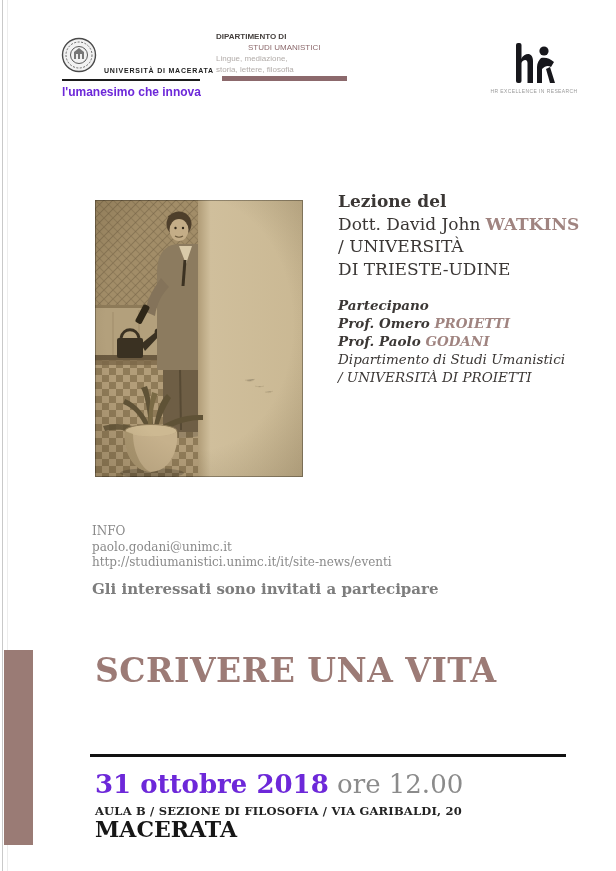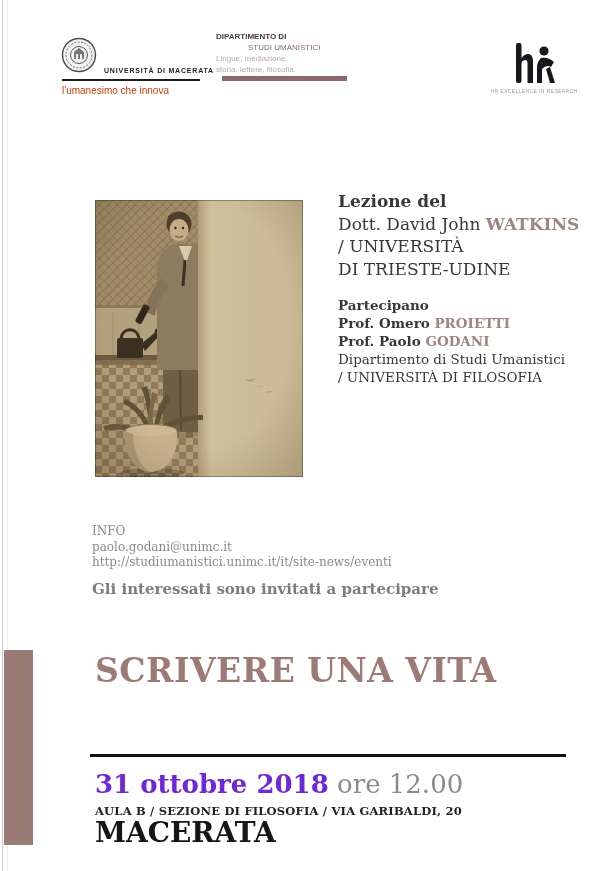--- a/index.html
+++ b/index.html
@@ -11,54 +11,54 @@
   .edge1{left:2px;top:0;width:1px;height:871px;background:#c9c9c9;}
   .edge2{left:7px;top:0;width:1px;height:871px;background:#ededed;}
 
   
   .unimc-word{left:102px;top:40px;font-family:"Liberation Sans",sans-serif;letter-spacing:-1px;line-height:1;}
   .unimc-word .uni{font-size:30px;font-weight:800;color:#111;}
   .unimc-word .mc{font-size:29px;font-weight:400;color:#1b1b1b;}
   .unimc-sub{left:104px;top:67px;font-family:"Liberation Sans",sans-serif;font-size:7px;font-weight:700;
              letter-spacing:.8px;color:#222;}
   .logo-rule{left:62px;top:79px;width:138px;height:2px;background:#1c1c1c;}
-  .tagline{left:62px;top:85px;font-family:"Liberation Sans",sans-serif;font-size:10px;font-weight:400;color:#c2410c;}
+  .tagline{left:62px;top:85px;font-family:"Liberation Sans",sans-serif;font-size:12px;font-weight:700;color:#6d28d9;}
 
   .dept{left:216px;top:31px;font-family:"Liberation Sans",sans-serif;font-size:8px;line-height:11px;}
   .dept .d1{font-weight:700;color:#45403e;}
   .dept .d2{font-weight:400;color:#8c696c;margin-left:32px;}
   .dept .d3,.dept .d4{font-weight:400;color:#b2aca9;}
   .dept-bar{left:222px;top:76px;width:125px;height:5px;background:#8c696c;}
 
   .hr-caption{left:490px;top:88px;width:88px;text-align:center;font-family:"Liberation Sans",sans-serif;
               font-size:5px;letter-spacing:.4px;color:#9a9a9a;}
 
   
   .lecture{left:338px;top:190px;width:260px;color:#3b3735;}
   .lecture .big{font-size:17px;line-height:22.5px;}
   .lecture .b{font-weight:700;}
   .lecture .mauve{color:#a08480;font-weight:700;}
   .lecture .gap{height:16px;}
-  .lecture .small{font-size:13.5px;line-height:18px;}
+  .lecture .small{font-size:13.5px;line-height:18px;font-style:italic;}
 
   
   .info{left:92px;top:524px;font-size:12px;line-height:15.5px;color:#8a8a8a;}
   .info a{color:#8a8a8a;text-decoration:none;}
   .invitation{left:92px;top:580px;font-size:15px;font-weight:700;color:#7d7d7d;}
 
   
   .mauve-bar{left:4px;top:650px;width:29px;height:195px;background:#9a7b75;}
   .title{left:95px;top:651px;font-size:33px;font-weight:700;color:#9c7b76;letter-spacing:.5px;}
   .subtitle{left:96px;top:698px;font-size:23.5px;font-weight:700;color:#9c7b76;}
   .black-rule{left:90px;top:754px;width:476px;height:3px;background:#121212;}
   .dateline{left:95px;top:769px;font-size:26px;line-height:30px;}
   .dateline .date{font-weight:700;color:#6d28d9;}
   .dateline .time{font-weight:400;color:#8b8b8b;}
   .venue{left:95px;top:804px;font-size:11.5px;font-weight:700;color:#232323;letter-spacing:.2px;}
-  .city{left:95px;top:816px;font-size:28px;font-weight:700;color:#161616;}
+  .city{left:95px;top:816px;font-size:22px;font-weight:700;color:#161616;}
 
   .photo{left:95px;top:200px;width:208px;height:277px;}
 </style>
 </head>
 <body>
 
 <div class="page">
 
   <div class="abs edge1"></div>
   <div class="abs edge2"></div>
@@ -182,21 +182,21 @@
   <div class="abs lecture">
     <div class="big b">Lezione del</div>
     <div class="big"><span>Dott. David John </span><span class="mauve">WATKINS</span></div>
     <div class="big">/ UNIVERSITÀ</div>
     <div class="big">DI TRIESTE-UDINE</div>
     <div class="gap"></div>
     <div class="small b">Partecipano</div>
     <div class="small"><span class="b">Prof. Omero </span><span class="mauve">PROIETTI</span></div>
     <div class="small"><span class="b">Prof. Paolo </span><span class="mauve">GODANI</span></div>
     <div class="small">Dipartimento di Studi Umanistici</div>
-    <div class="small">/ UNIVERSITÀ DI FILOSOFIA</div>
+    <div class="small">/ UNIVERSITÀ DI PROIETTI</div>
   </div>
 
   <div class="abs info">
     <div>INFO</div>
     <div><a href="#">paolo.godani@unimc.it</a></div>
     <div><a href="#">http://studiumanistici.unimc.it/it/site-news/eventi</a></div>
   </div>
   <div class="abs invitation">Gli interessati sono invitati a partecipare</div>
 
   <div class="abs mauve-bar"></div>

